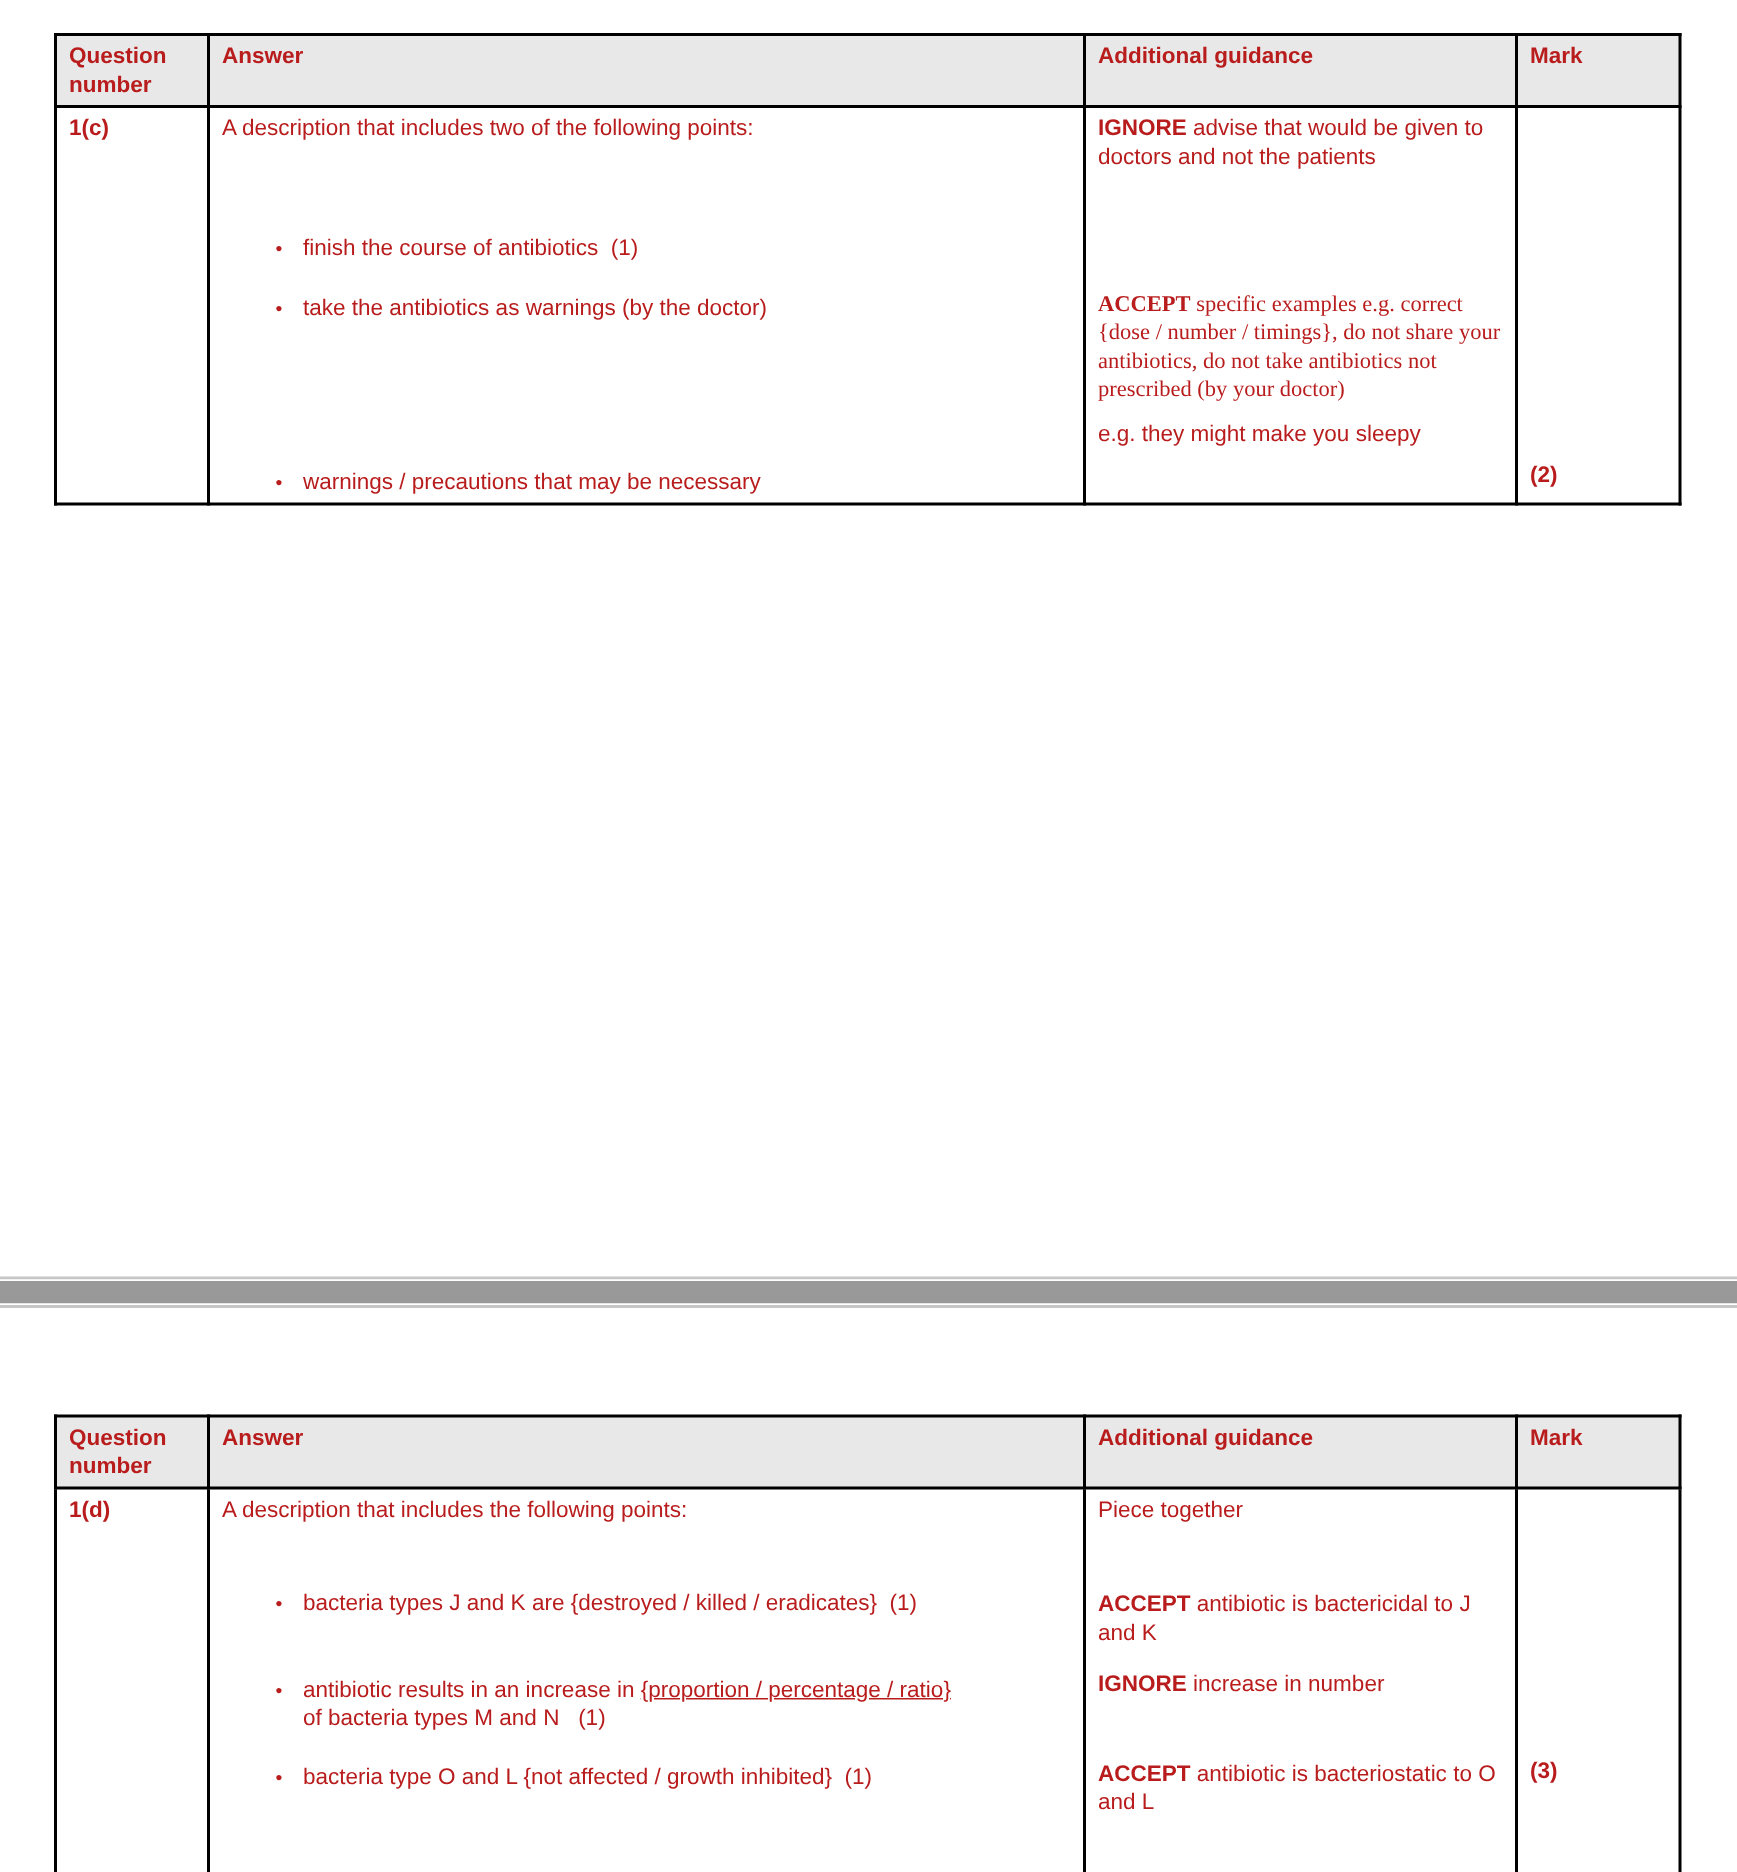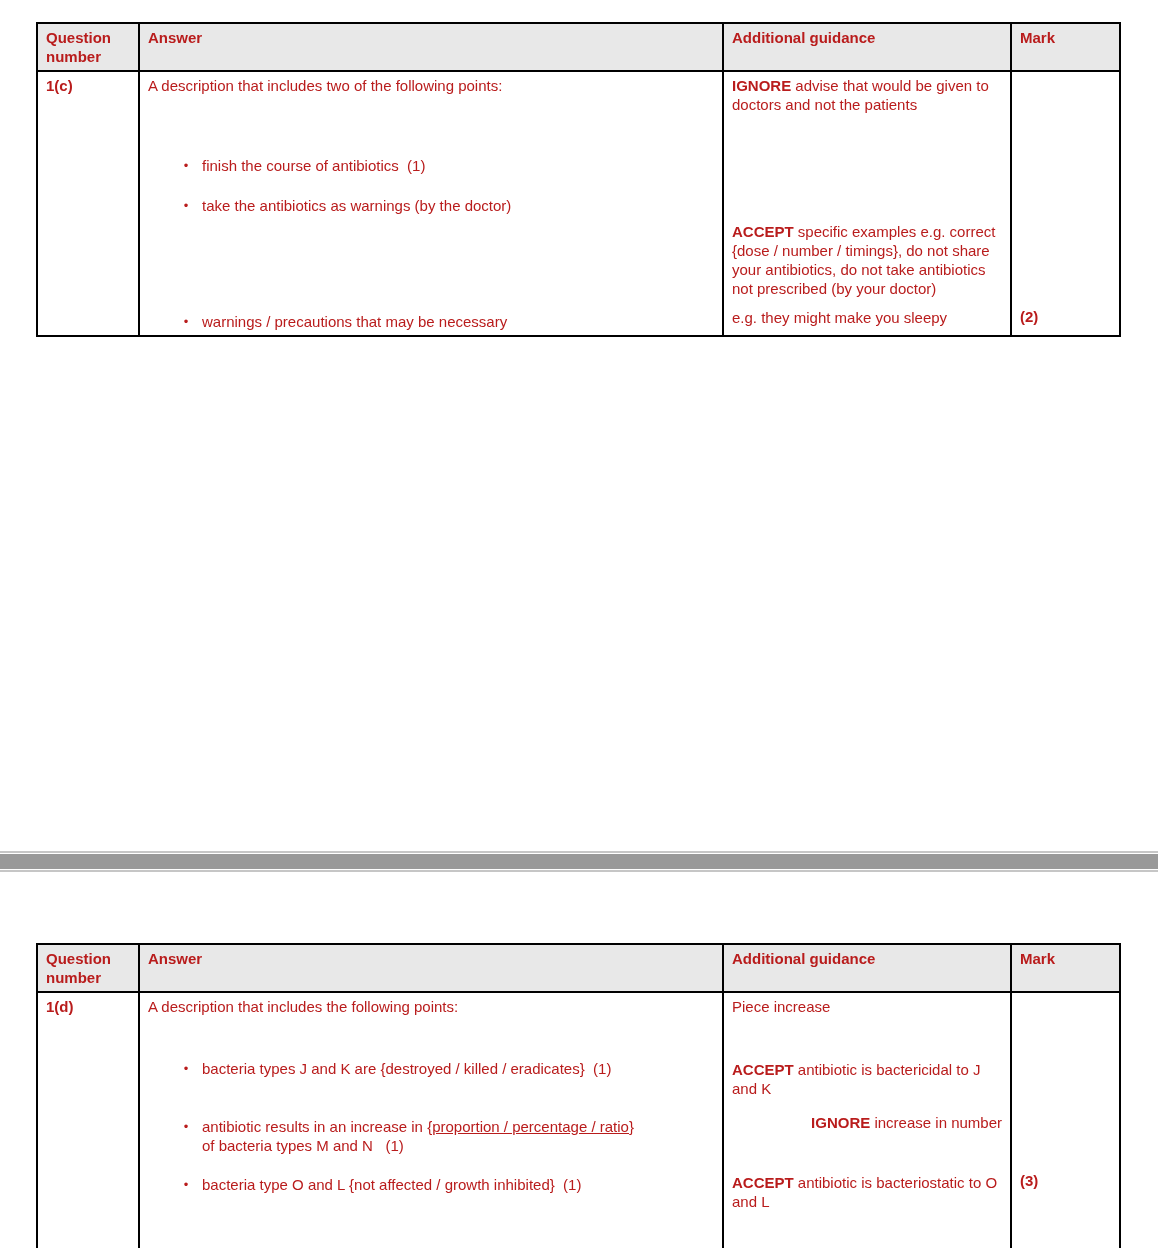--- a/index.html
+++ b/index.html
@@ -32,29 +32,29 @@
   .bt { flex:1; white-space:pre-wrap; }
   .u { text-decoration:underline; }
   .post { display:block; white-space:pre-wrap; }
   .g { white-space:pre-wrap; }
   .g b { font-weight:700; }
   .markval { font-weight:700; }
   
   #t1 .b1 { margin-top:61px; }
   #t1 .b2 { margin-top:21px; }
   #t1 .b3 { margin-top:97px; }
-  #t1 .g2 { margin-top:108px; }
+  #t1 .g2 { margin-top:80px;font-family:Liberation Serif, serif; }
   #t1 .g3 { margin-top:10px; }
   #t1 .mcell { padding-top:235px; }
   
   #t2 .b1 { margin-top:43px; }
   #t2 .b2 { margin-top:39px; }
   #t2 .b3 { margin-top:20px; }
   #t2 .g2 { margin-top:44px; }
-  #t2 .g3 { margin-top:15px;text-align:right; }
+  #t2 .g3 { margin-top:15px; }
   #t2 .g4 { margin-top:41px; }
   #t2 .mcell { padding-top:178px; }
   
   .divider { position:absolute; left:0; top:851px; width:1158px; }
   .d-edge { height:2px; background:#c6c6c6; }
   .d-gap  { height:1px; background:#ffffff; }
   .d-bar  { height:15px; background:#999999; }
 </style>
 </head>
 <body>
@@ -141,21 +141,21 @@
           <div class="bullet b2">
             <span class="bm">•</span>
             <span class="bt"><span>antibiotic results in an increase in </span><span class="u">{proportion / percentage / ratio}</span><span class="post">of bacteria types M and N   (1)</span></span>
           </div>
           <div class="bullet b3">
             <span class="bm">•</span>
             <span class="bt"><span>bacteria type O and L {not affected / growth inhibited}  (1)</span><span class="u"></span><span class="post"></span></span>
           </div>
         </td>
         <td class="gcell">
-          <p class="g g1"><b></b><span>Piece increase</span></p>
+          <p class="g g1"><b></b><span>Piece together</span></p>
           <p class="g g2"><b>ACCEPT</b><span> antibiotic is bactericidal to J and K</span></p>
           <p class="g g3"><b>IGNORE</b><span> increase in number</span></p>
           <p class="g g4"><b>ACCEPT</b><span> antibiotic is bacteriostatic to O and L</span></p>
         </td>
         <td class="mcell">
           <span class="markval">(3)</span>
         </td>
       </tr>
     </tbody>
   </table>

